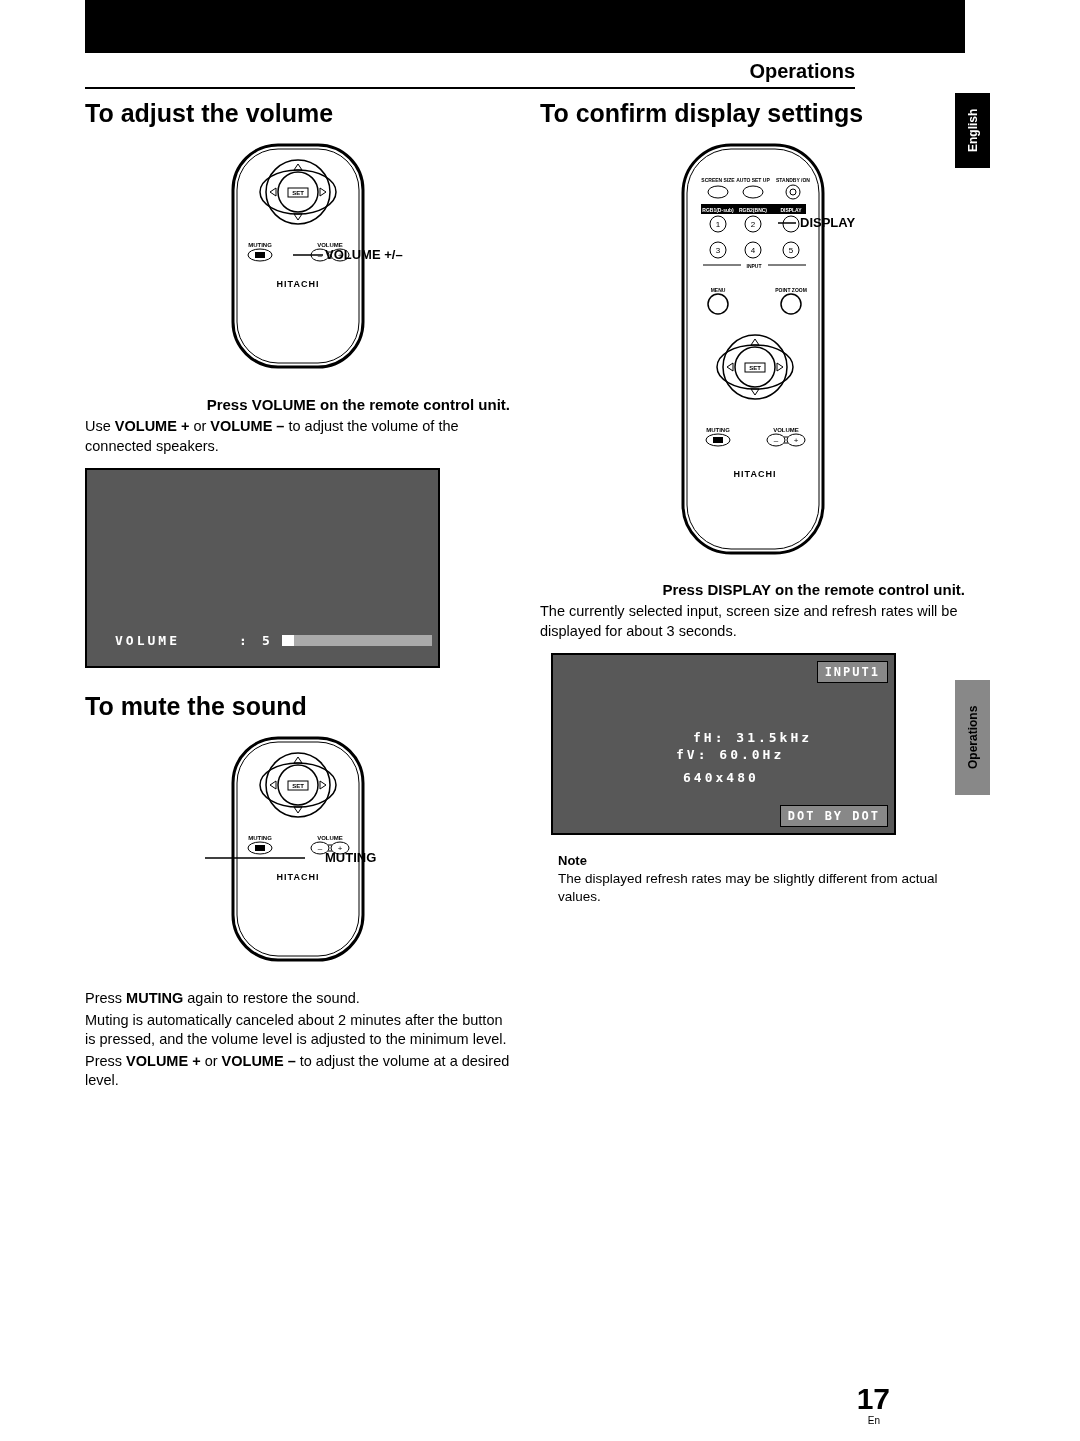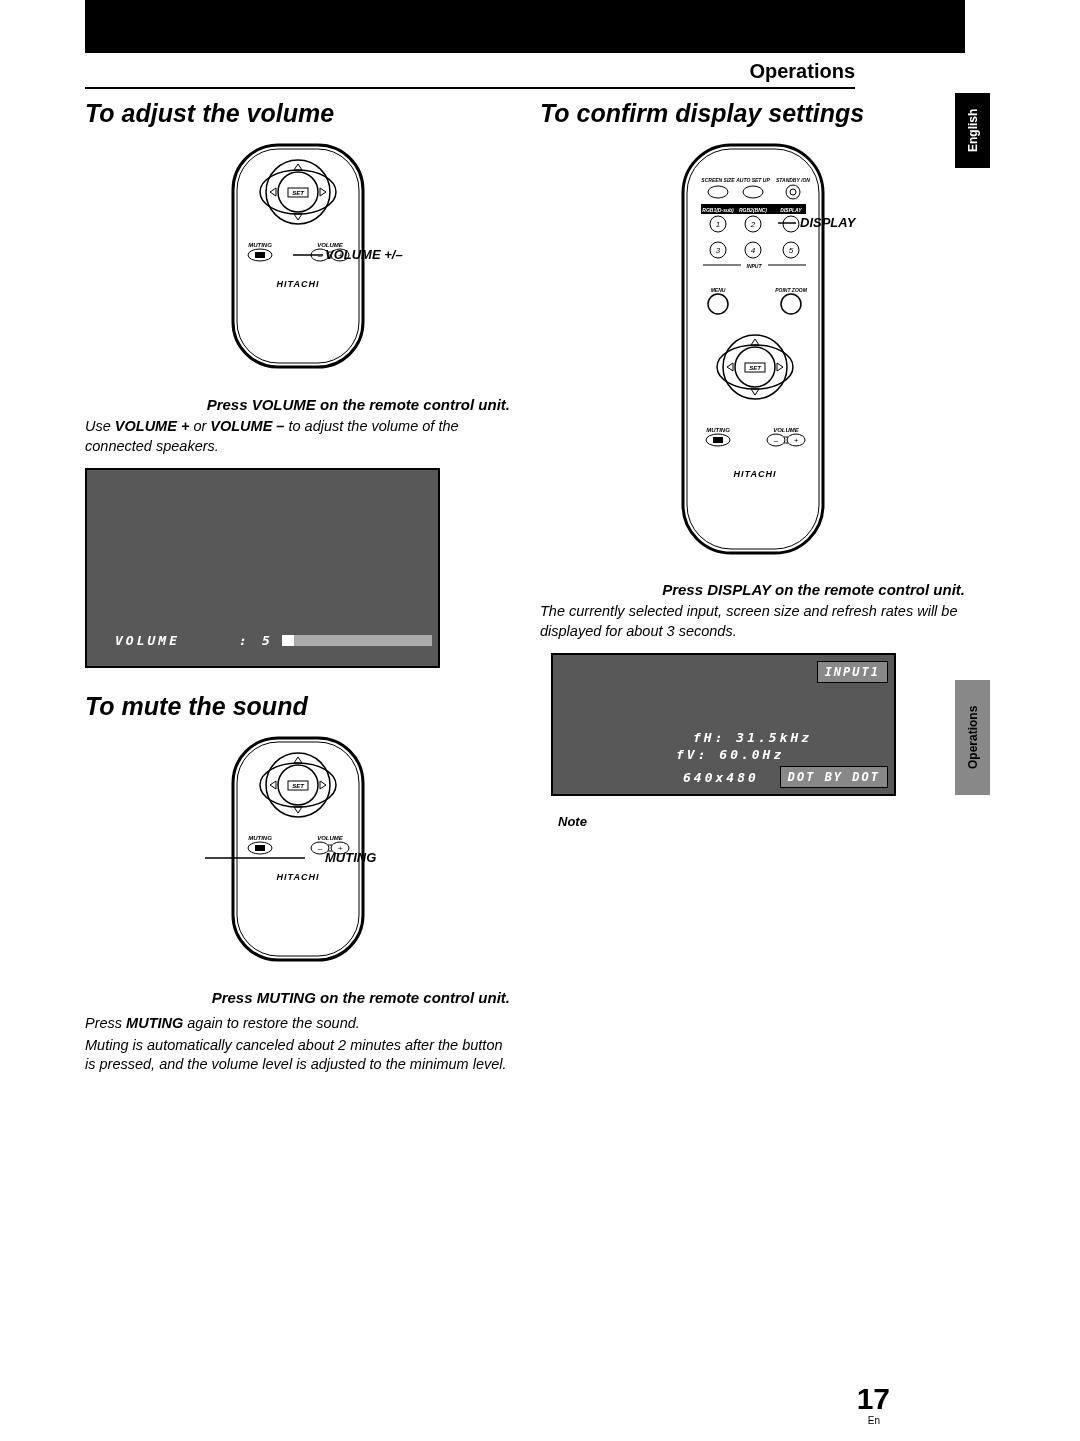--- a/index.html
+++ b/index.html
@@ -28,21 +28,20 @@
     font-weight: bold;
     font-size: 20px;
     border-bottom: 2px solid #000;
     padding-bottom: 4px;
     margin-bottom: 10px;
     width: 770px;
   }
   .cols {
     display: flex;
     gap: 30px;
-    font-style: italic;
   }
   .col { flex: 1; position: relative; }
   h2 {
     font-size: 25px;
     font-weight: bold;
     margin: 0 0 14px 0;
   }
   .remote-wrap {
     text-align: center;
     position: relative;
@@ -89,21 +88,21 @@
   }
   .osd-bar-fill {
     position: absolute;
     background: #fff;
     height: 11px;
     width: 12px;
   }
   .osd-box2 {
     border: 2px solid #000;
     background: #585858;
-    height: 143px;
+    height: 182px;
     position: relative;
     margin: 8px 0 18px 0;
     width: 345px;
     margin-left: 11px;
   }
   .osd-tag {
     position: absolute;
     background: #888;
     border: 1px solid #000;
     color: #fff;
@@ -257,25 +256,27 @@
           <text x="70" y="145" text-anchor="middle" class="remote-brand">HITACHI</text>
         </svg>
         <div class="callout" style="left:240px; top:115px;">
           <svg width="100" height="2" style="position:absolute;left:-120px;top:7px;">
               <line x1="0" y1="1" x2="100" y2="1" stroke="#000" stroke-width="1.5"></line>
             </svg>
           <span>MUTING</span>
         </div>
       </div>
 
-      <div class="instr-h">Press MUTING on the remote control unit.</div>
       <p class="instr-p" style="margin-bottom:2px;margin-top:8px;">
         <span>Press </span><span class="bold-span">MUTING</span><span> again to restore the sound.</span>
       </p>
       <p class="instr-p" style="margin-bottom:2px;">Muting is automatically canceled about 2 minutes after the button is pressed, and the volume level is adjusted to the minimum level.</p>
+      <p class="instr-p">
+        <span>Press </span><span class="bold-span">VOLUME +</span><span> or </span><span class="bold-span">VOLUME –</span><span> to adjust the volume at a desired level.</span>
+      </p>
     </div>
 
     <div class="col">
       <h2>To confirm display settings</h2>
 
       <div class="remote-wrap">
         <svg class="remote-svg" width="150" height="415" viewBox="0 0 150 415">
           <rect x="5" y="3" width="140" height="408" rx="48" ry="48" fill="#fff" stroke="#000" stroke-width="3"></rect>
           <rect x="9" y="7" width="132" height="400" rx="44" ry="44" fill="none" stroke="#000" stroke-width="1"></rect>
 
@@ -347,18 +348,19 @@
 
       <div class="osd-box2">
         <div class="osd-tag" style="right:6px; top:6px;">INPUT1</div>
         <div class="osd-text" style="left:140px; top:75px;">fH: 31.5kHz</div>
         <div class="osd-text" style="left:123px; top:92px;">fV: 60.0Hz</div>
         <div class="osd-text" style="left:130px; top:115px;">640x480</div>
         <div class="osd-tag" style="right:6px; bottom:6px;">DOT BY DOT</div>
       </div>
 
       <div class="note-h">Note</div>
+      <p class="note-p">The displayed refresh rates may be slightly different from actual values.</p>
     </div>
   </div>
 </div>
 
 <div class="page-num">17</div>
 <div class="page-lang">En</div>
 
 </body></html>

